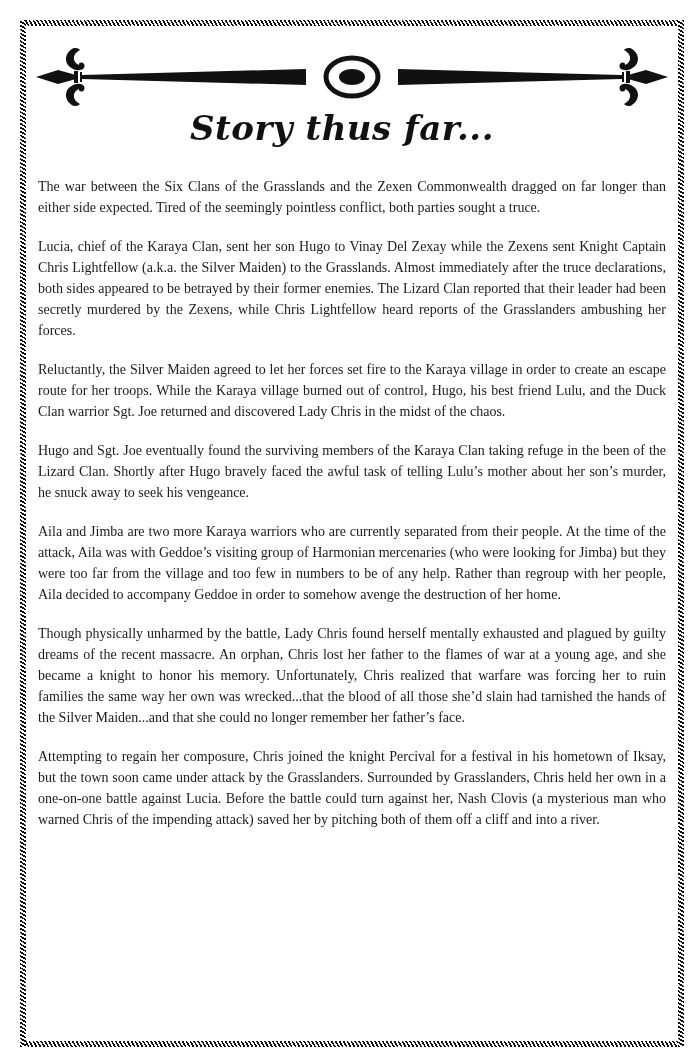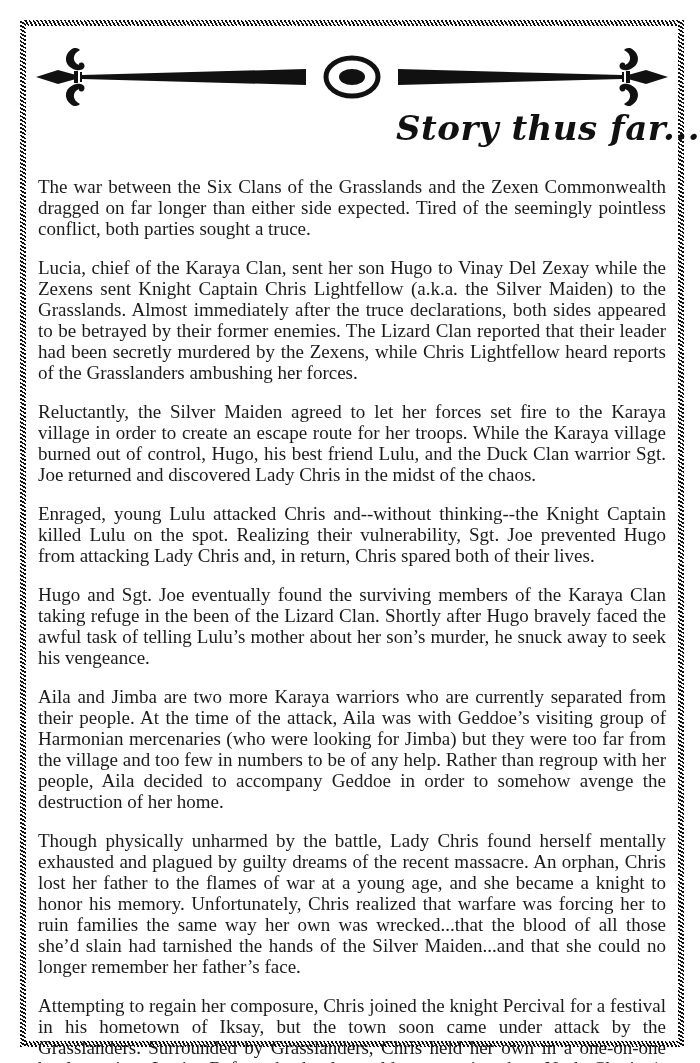--- a/index.html
+++ b/index.html
@@ -21,30 +21,30 @@
   .edge.left, .edge.right {
     top: 0; bottom: 0; width: 6px;
     background: repeating-linear-gradient(30deg, #111 0px, #111 1.6px, #fff 1.6px, #fff 3.4px);
   }
   .edge.left { left: 0; }
   .edge.right { right: 0; }
   .ornament {
     position: absolute; left: 36px; top: 44px; width: 632px; height: 66px;
   }
   .title {
-    position: absolute; left: 0; right: 0; top: 108px; text-align: right;
+    position: absolute; left: 0; right: 16px; top: 108px; text-align: center;
     font-family: "DejaVu Serif", "Liberation Serif", serif;
     font-size: 34px; font-weight: bold; letter-spacing: 0.5px; color: #111;
     font-style: italic;
   }
   .body {
     position: absolute; left: 38px; top: 176px; width: 628px;
   }
   .para {
-    margin: 0 0 18px 0; font-size: 19px; line-height: 21px; text-align: justify;
+    margin: 0 0 18px 0; font-size: 14px; line-height: 21px; text-align: justify;
     color: #1b1b1b;
   }
 </style>
 </head>
 <body>
 
 <div class="frame">
   <div class="edge top"></div>
   <div class="edge bottom"></div>
   <div class="edge left"></div>
@@ -74,18 +74,17 @@
     <path d="M594 62 C604 58 606 44 592 40 C586 39 582 42 584 46 C586 49 590 47 589 45 C596 48 596 56 588 60 C590 62 592 62 594 62 Z"></path>
   </g>
 </svg>
 
 <div class="title">Story thus far...</div>
 
 <div class="body">
   <p class="para">The war between the Six Clans of the Grasslands and the Zexen Commonwealth dragged on far longer than either side expected. Tired of the seemingly pointless conflict, both parties sought a truce.</p>
   <p class="para">Lucia, chief of the Karaya Clan, sent her son Hugo to Vinay Del Zexay while the Zexens sent Knight Captain Chris Lightfellow (a.k.a. the Silver Maiden) to the Grasslands. Almost immediately after the truce declarations, both sides appeared to be betrayed by their former enemies. The Lizard Clan reported that their leader had been secretly murdered by the Zexens, while Chris Lightfellow heard reports of the Grasslanders ambushing her forces.</p>
   <p class="para">Reluctantly, the Silver Maiden agreed to let her forces set fire to the Karaya village in order to create an escape route for her troops. While the Karaya village burned out of control, Hugo, his best friend Lulu, and the Duck Clan warrior Sgt. Joe returned and discovered Lady Chris in the midst of the chaos.</p>
-  <p class="para">Enraged, young Lulu attacked Chris and--without thinking--the Knight Captain killed Lulu on the spot. Realizing their vulnerability, Sgt. Joe prevented Hugo from attacking Lady Chris and, in return, Chris spared both of their lives.</p>
   <p class="para">Hugo and Sgt. Joe eventually found the surviving members of the Karaya Clan taking refuge in the been of the Lizard Clan. Shortly after Hugo bravely faced the awful task of telling Lulu’s mother about her son’s murder, he snuck away to seek his vengeance.</p>
   <p class="para">Aila and Jimba are two more Karaya warriors who are currently separated from their people. At the time of the attack, Aila was with Geddoe’s visiting group of Harmonian mercenaries (who were looking for Jimba) but they were too far from the village and too few in numbers to be of any help. Rather than regroup with her people, Aila decided to accompany Geddoe in order to somehow avenge the destruction of her home.</p>
   <p class="para">Though physically unharmed by the battle, Lady Chris found herself mentally exhausted and plagued by guilty dreams of the recent massacre. An orphan, Chris lost her father to the flames of war at a young age, and she became a knight to honor his memory. Unfortunately, Chris realized that warfare was forcing her to ruin families the same way her own was wrecked...that the blood of all those she’d slain had tarnished the hands of the Silver Maiden...and that she could no longer remember her father’s face.</p>
   <p class="para">Attempting to regain her composure, Chris joined the knight Percival for a festival in his hometown of Iksay, but the town soon came under attack by the Grasslanders. Surrounded by Grasslanders, Chris held her own in a one-on-one battle against Lucia. Before the battle could turn against her, Nash Clovis (a mysterious man who warned Chris of the impending attack) saved her by pitching both of them off a cliff and into a river.</p>
 </div>
 
 </body></html>

